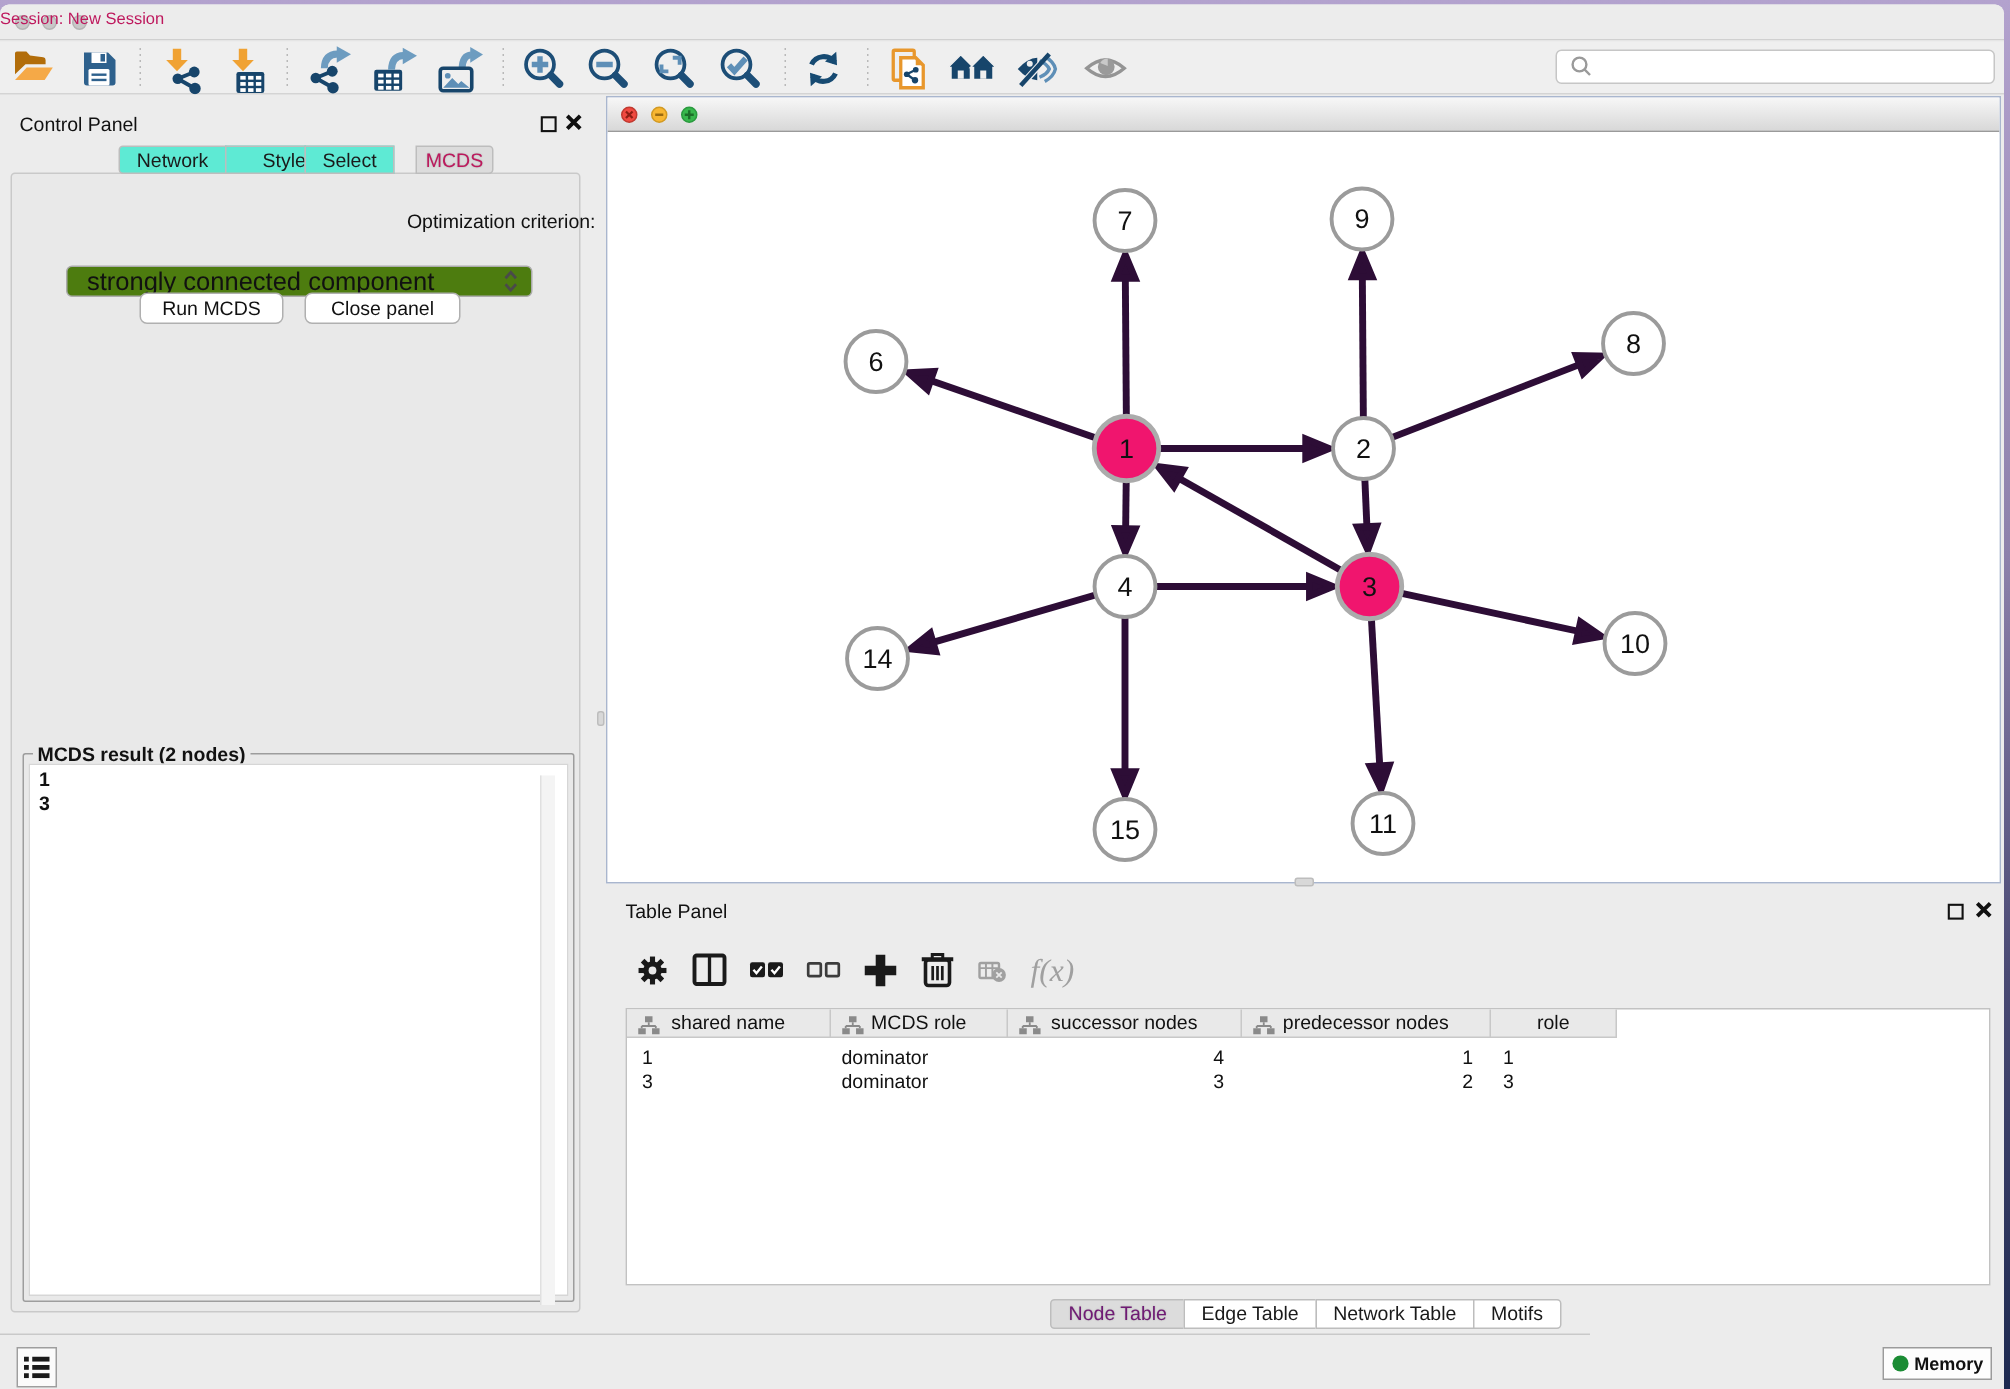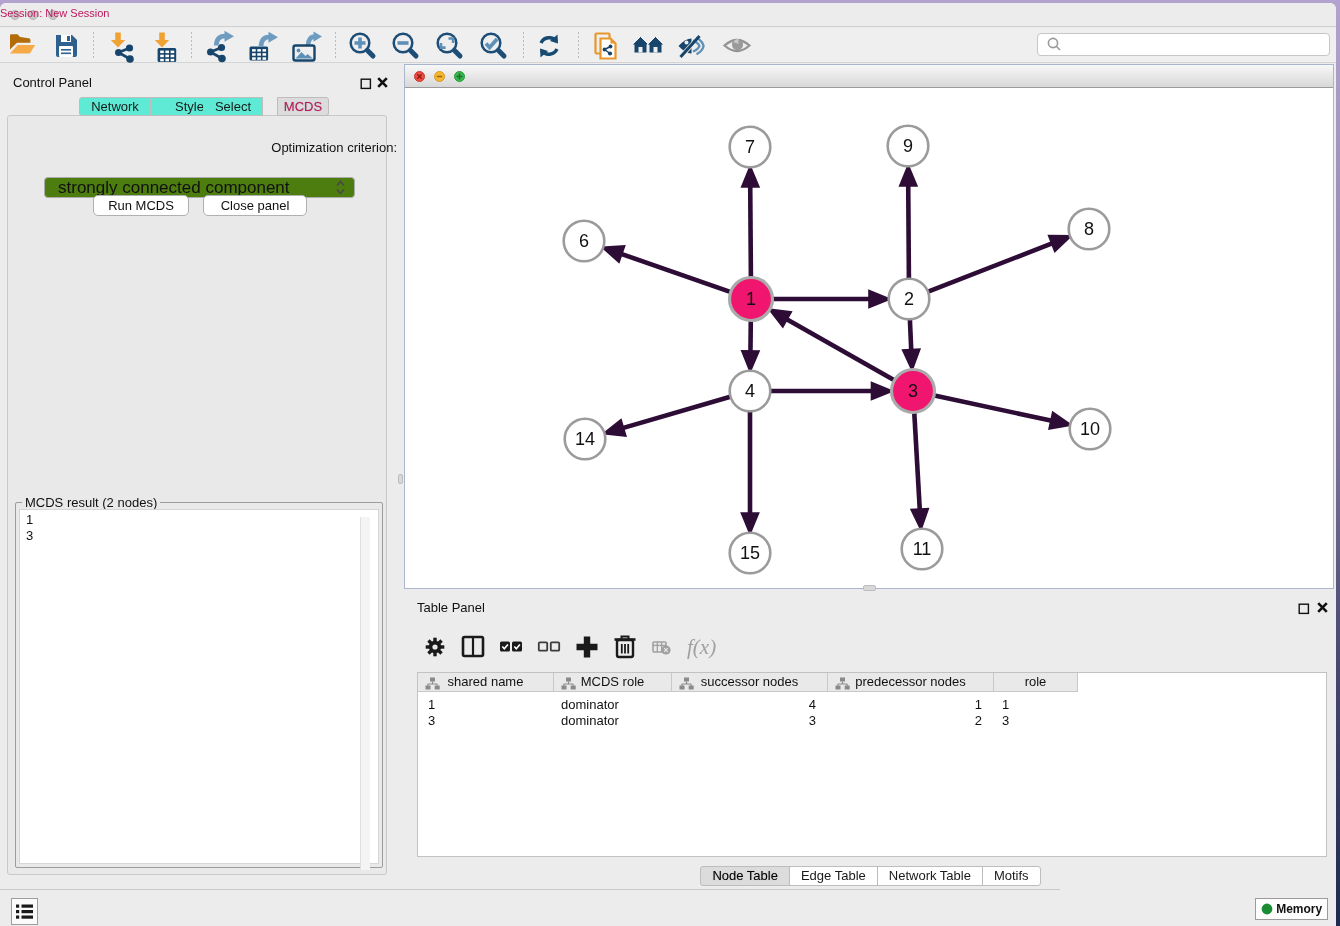--- a/index.html
+++ b/index.html
@@ -17,21 +17,21 @@
 #main{position:absolute;left:0;top:61px;width:1336px;height:825px;background:#ececec;}
 
 #cp{position:absolute;left:0;top:0;width:397px;height:825px;}
 #cphead{position:absolute;left:13px;top:11px;font-size:13px;color:#111;}
 #cptabs{position:absolute;left:79px;top:33px;height:19px;}
 .cptab{position:absolute;top:0;height:19px;background:#5eead4;border:1px solid #bdbdbd;font-size:13px;color:#1a1a1a;text-align:center;line-height:17px;}
 #tabcontent{position:absolute;left:7px;top:51px;width:380px;height:760px;background:#e9e9e9;border:1px solid #c9c9c9;border-radius:3px;}
 #optlabel{position:absolute;left:0;top:76px;width:100%;text-align:right;font-size:13px;color:#111;}
 #combo{position:absolute;left:44px;top:97px;width:311px;height:21px;background:#4d7c0f;border:1px solid #ababab;border-radius:4px;font-size:17px;color:#111;line-height:19px;padding-left:13px;margin-top:16px;}
 .btn{position:absolute;top:131px;height:21px;background:#fff;border:1px solid #b0b0b0;border-radius:5px;font-size:13px;color:#111;text-align:center;line-height:19px;}
-#fieldset{position:absolute;left:15px;top:438px;width:368px;height:366px;border:1px solid #9d9d9d;border-radius:2px;}
+#fieldset{position:absolute;left:15px;top:438px;width:368px;height:366px;border:1px solid #9d9d9d;border-radius:2px;font-weight:bold;}
 #fslegend{position:absolute;left:6px;top:-8px;background:#e9e9e9;padding:0 3px;font-size:13px;color:#111;}
 #fsinner{position:absolute;left:3px;top:6px;width:360px;height:355px;background:#fff;border:1px solid #d6d6d6;font-size:13px;color:#111;line-height:16px;padding:2px 0 0 6px;}
 #fsscroll{position:absolute;right:8px;top:7px;width:10px;height:353px;background:#f4f4f4;border-left:1px solid #e0e0e0;}
 
 #vdivider{position:absolute;left:398px;top:410px;width:5px;height:10px;background:#d8d8d8;border:1px solid #bdbdbd;border-radius:2px;}
 
 #netwin{position:absolute;left:404px;top:0px;width:930px;height:525px;background:#fff;border:1px solid #a9b6ce;overflow:hidden;}
 #nettitle{position:absolute;left:0;top:0;width:100%;height:23px;background:linear-gradient(#f7f7f7,#d8d8d8);border-bottom:1px solid #9a9a9a;}
 #netname{position:absolute;top:4px;width:100%;text-align:center;font-size:13px;font-weight:bold;color:#1a1a1a;}
 .tl{position:absolute;top:6px;width:11px;height:11px;border-radius:50%;}.tl svg{display:block;}
@@ -385,21 +385,21 @@
     <div class="cell" style="left:380px;top:24px;width:18px;text-align:right;">4</div>
     <div class="cell" style="left:546px;top:24px;width:18px;text-align:right;">1</div>
     <div class="cell" style="left:584px;top:24px;">1</div>
     <div class="cell" style="left:10px;top:40px;">3</div>
     <div class="cell" style="left:143px;top:40px;">dominator</div>
     <div class="cell" style="left:380px;top:40px;width:18px;text-align:right;">3</div>
     <div class="cell" style="left:546px;top:40px;width:18px;text-align:right;">2</div>
     <div class="cell" style="left:584px;top:40px;">3</div>
    </div>
    <div id="tptabs">
-    <div class="tptab" style="background:#dcdcdc;color:#000000;text-shadow:0 0 1px #9e9e9e;border-radius:3px 0 0 3px;">Node Table</div><div class="tptab">Edge Table</div><div class="tptab">Network Table</div><div class="tptab" style="border-radius:0 3px 3px 0;">Motifs</div>
+    <div class="tptab" style="background:#dcdcdc;color:#701a75;text-shadow:0 0 1px #9e9e9e;border-radius:3px 0 0 3px;">Node Table</div><div class="tptab">Edge Table</div><div class="tptab">Network Table</div><div class="tptab" style="border-radius:0 3px 3px 0;">Motifs</div>
    </div>
   </div>
  </div>
  <div id="statusbar">
   <div id="listbtn"><svg width="25" height="25" viewBox="0 0 25 25" style="">
           <rect x="4" y="5.5" width="3.2" height="3.2" fill="#1a1a1a"></rect>
           <rect x="9.5" y="5.5" width="11.5" height="3.2" fill="#1a1a1a"></rect>
           <rect x="4" y="11" width="3.2" height="3.2" fill="#1a1a1a"></rect>
           <rect x="9.5" y="11" width="11.5" height="3.2" fill="#1a1a1a"></rect>
           <rect x="4" y="16.5" width="3.2" height="3.2" fill="#1a1a1a"></rect>

